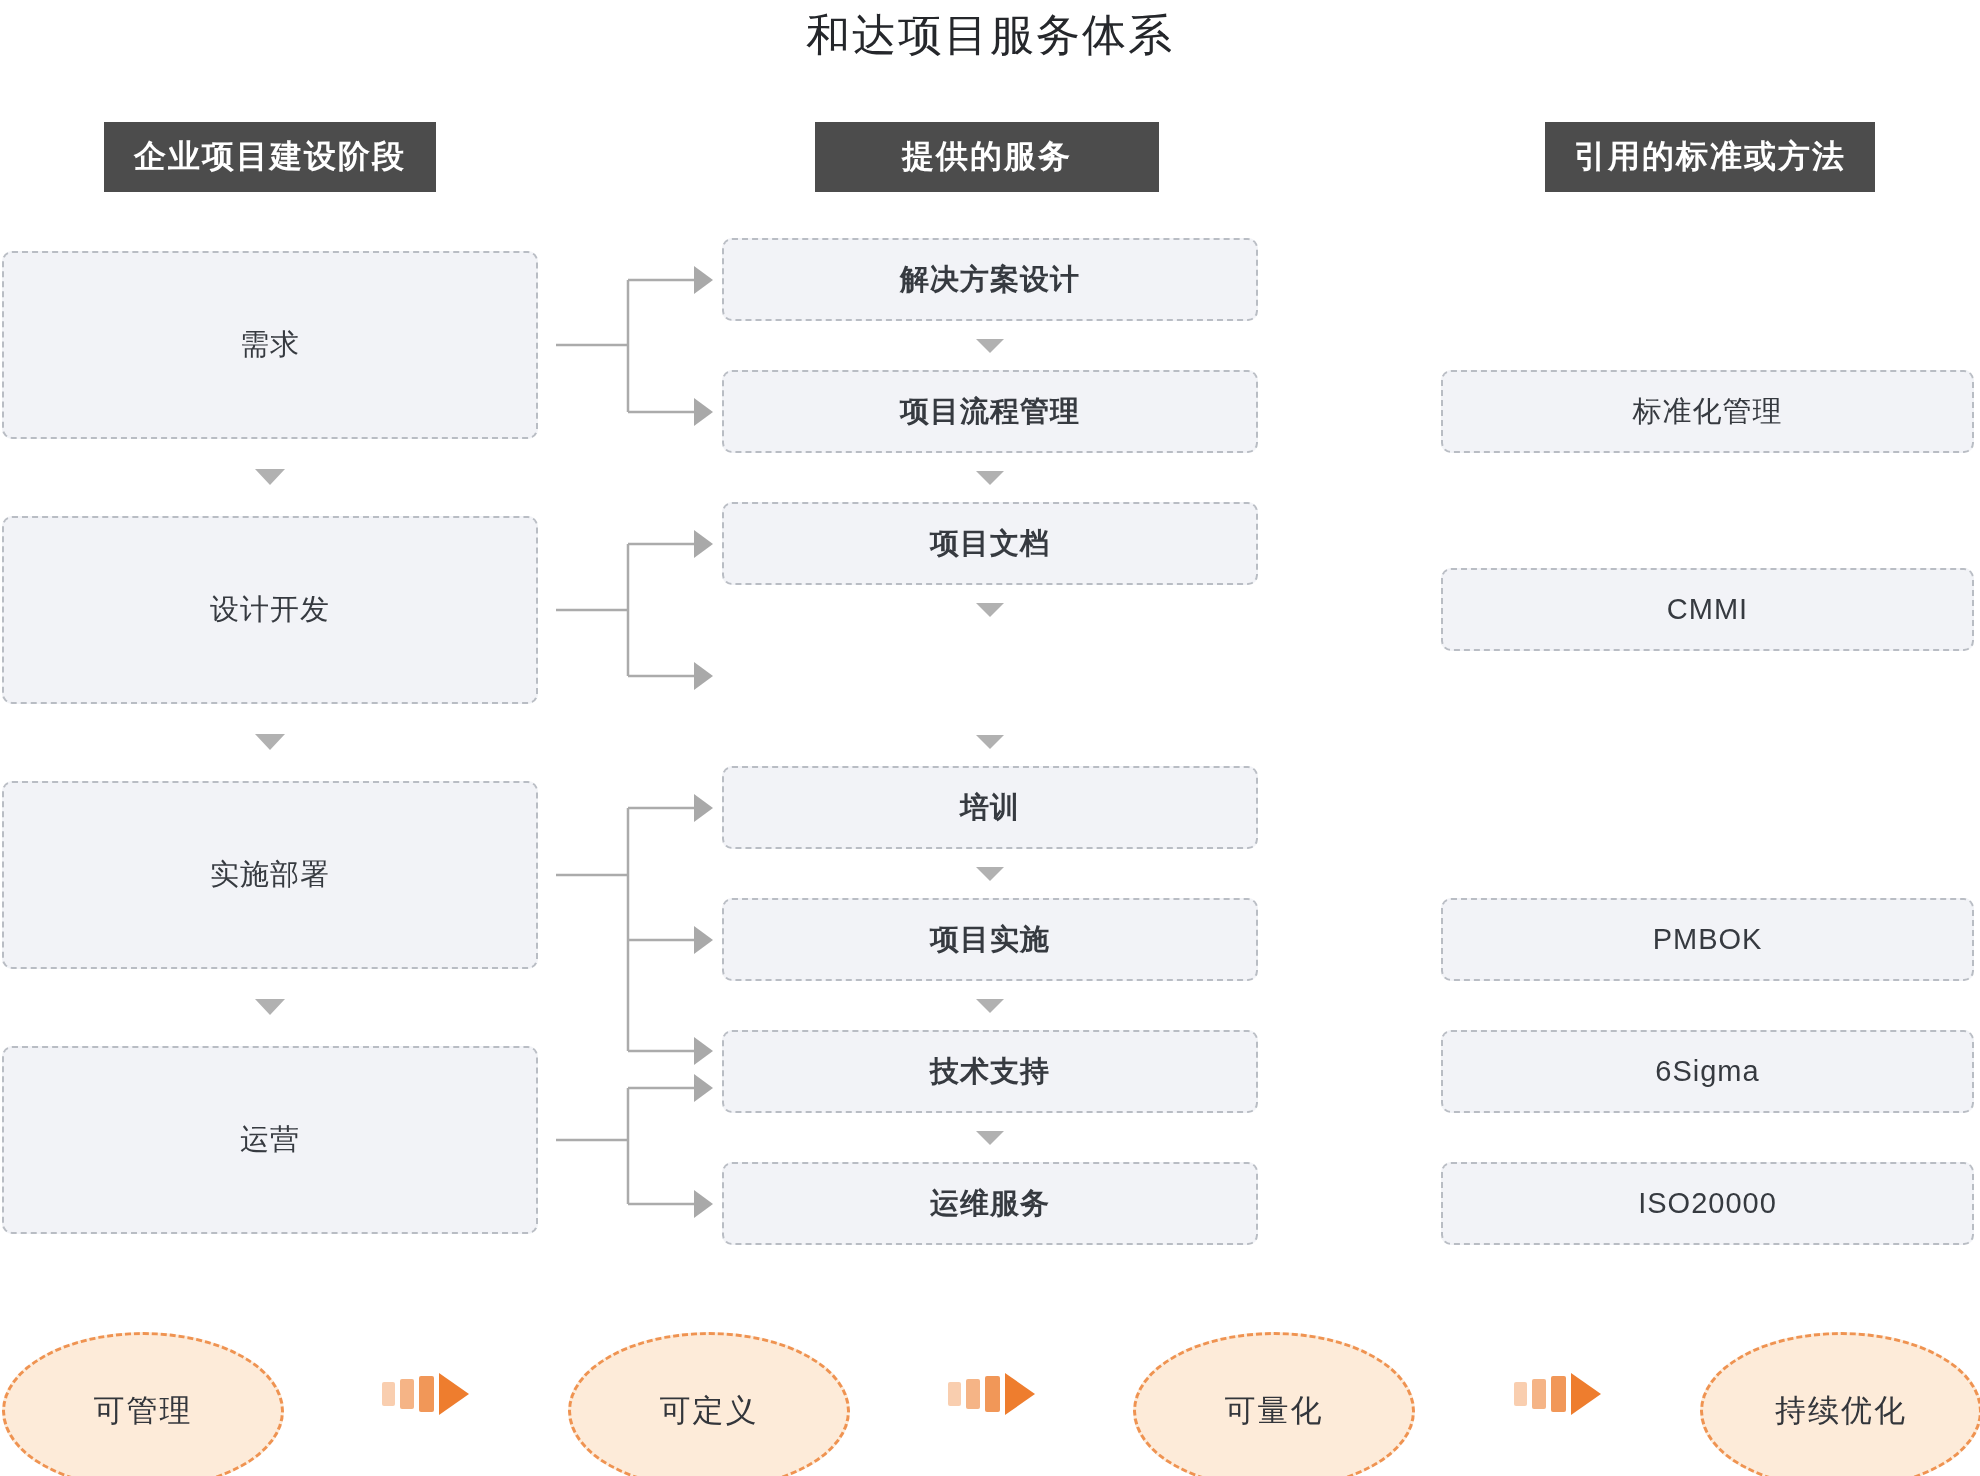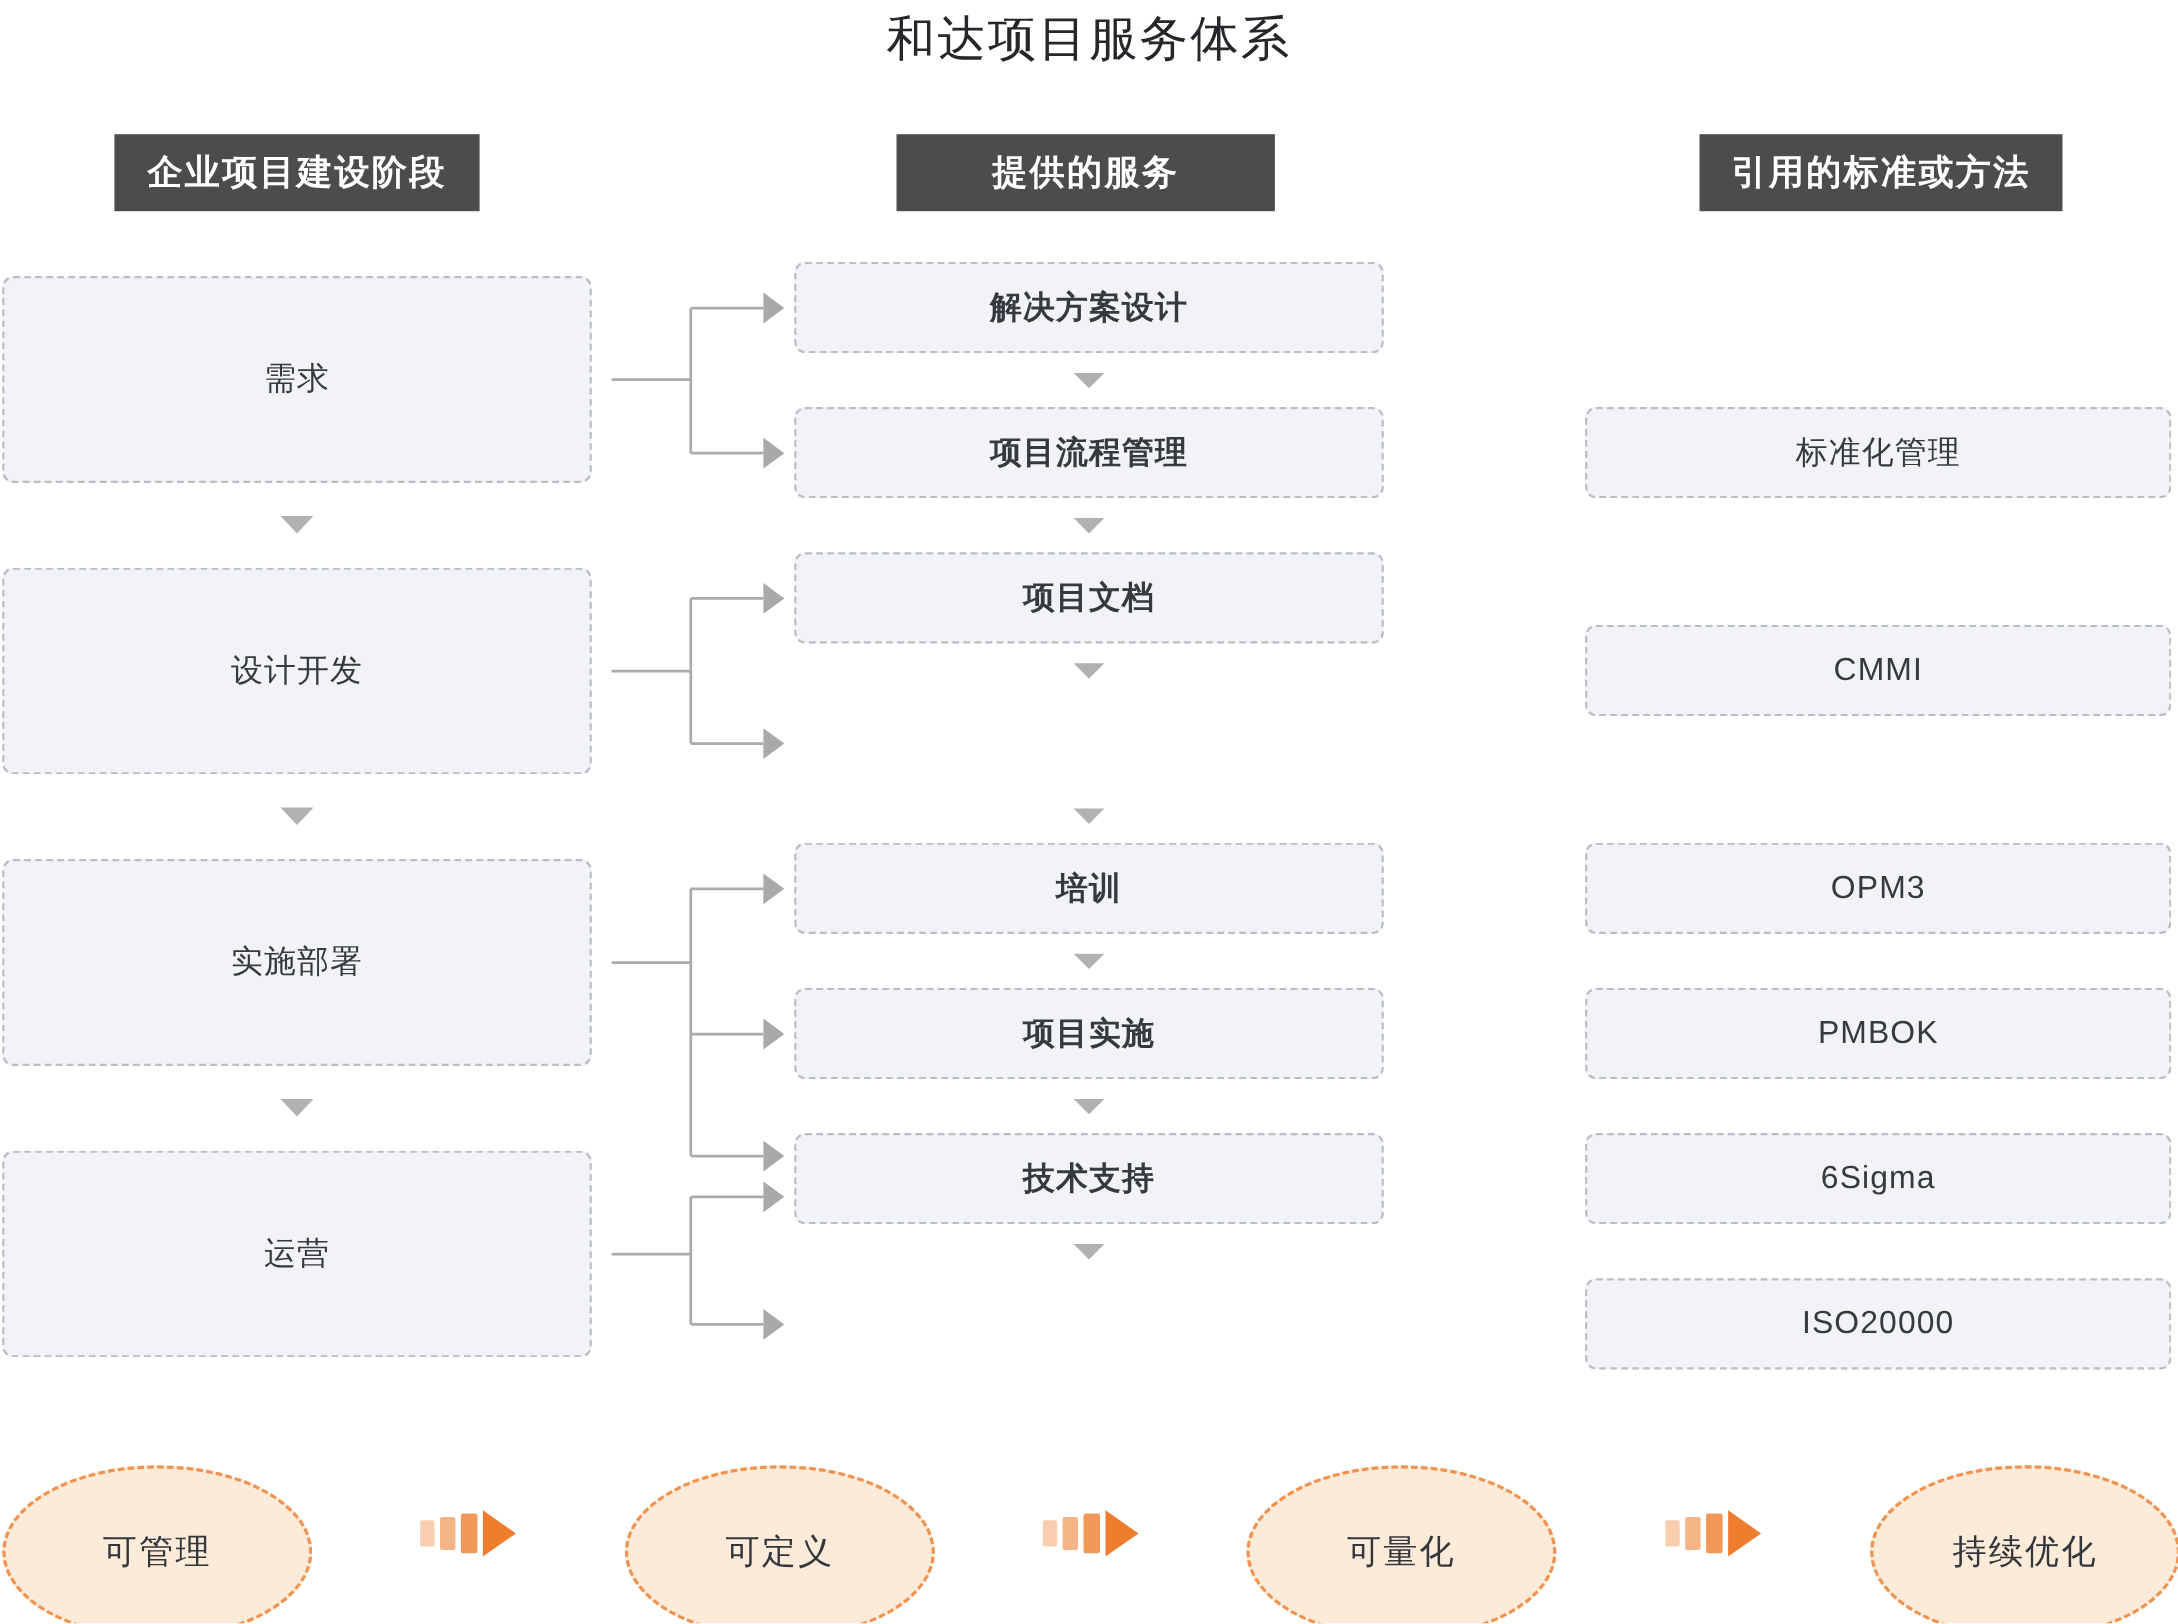--- a/index.html
+++ b/index.html
@@ -119,36 +119,36 @@
     </div>
   <div class="box svc-box" style="top:766px">
       <span>培训</span>
     </div>
   <div class="box svc-box" style="top:898px">
       <span>项目实施</span>
     </div>
   <div class="box svc-box" style="top:1030px">
       <span>技术支持</span>
     </div>
+  <div class="box svc-box" style="top:1162px">
+      <span>运维服务</span>
+    </div>
   <div class="tri-down sm" style="left:976px; top:339px;"></div>
   <div class="tri-down sm" style="left:976px; top:471px;"></div>
   <div class="tri-down sm" style="left:976px; top:603px;"></div>
   <div class="tri-down sm" style="left:976px; top:735px;"></div>
   <div class="tri-down sm" style="left:976px; top:867px;"></div>
   <div class="tri-down sm" style="left:976px; top:999px;"></div>
   <div class="tri-down sm" style="left:976px; top:1131px;"></div>
 
   <div class="box std-box" style="top:370px">
       <span>标准化管理</span>
     </div>
   <div class="box std-box" style="top:568px">
       <span>CMMI</span>
-    </div>
-  <div class="box std-box" style="top:766px">
-      <span>OPM3</span>
     </div>
   <div class="box std-box" style="top:898px">
       <span>PMBOK</span>
     </div>
   <div class="box std-box" style="top:1030px">
       <span>6Sigma</span>
     </div>
   <div class="box std-box" style="top:1162px">
       <span>ISO20000</span>
     </div>

